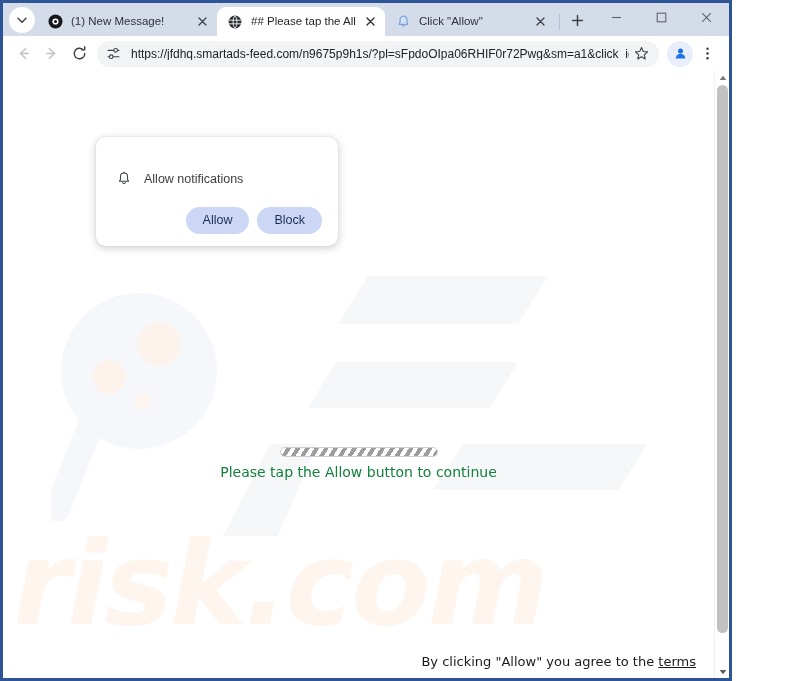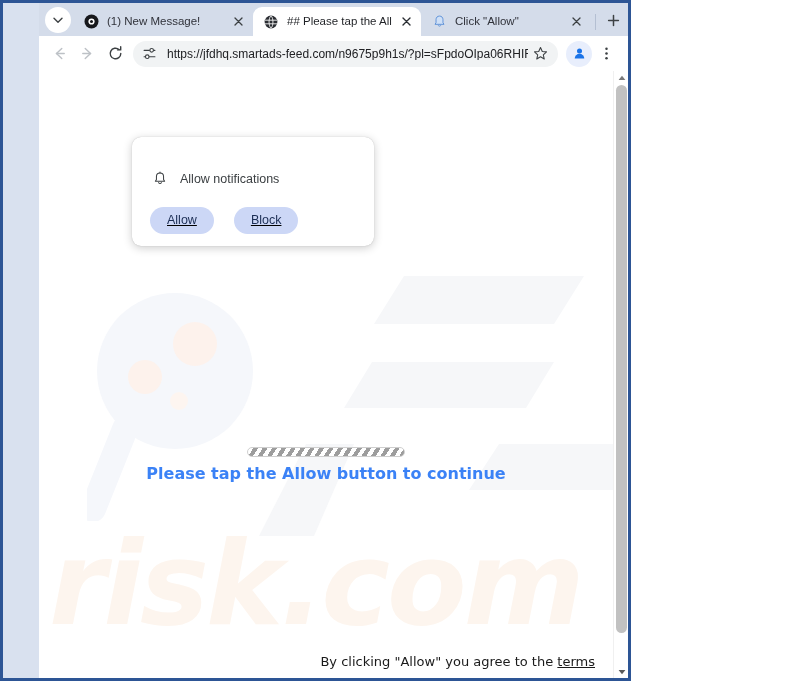--- a/index.html
+++ b/index.html
@@ -7,27 +7,26 @@
     padding: 0;
     background: #ffffff;
   }
   body {
     font-family: "Liberation Sans", sans-serif;
     -webkit-font-smoothing: antialiased;
   }
 
   #app {
     position: relative;
-    width: 631px;
+    width: 732px;
     height: 681px;
     overflow: hidden;
     box-sizing: border-box;
     border: 3px solid #2d5595;
     background: #d9e1ef;
-    padding-left: 36px;
   }
 
   
   .tabstrip {
     position: relative;
     height: 33px;
     background: #d4dcea;
     display: flex;
     align-items: flex-end;
     padding-left: 4px;
@@ -258,24 +257,23 @@
       -58deg,
       #9d9d9d 0px,
       #9d9d9d 4px,
       #ffffff 4px,
       #ffffff 8px
     );
     box-sizing: border-box;
   }
   .tap-text {
     margin-top: 7px;
-    font-size: 16px;
-    color: #3b82f6;
+    font-size: 14px;
+    color: #15803d;
     font-family: "DejaVu Sans", sans-serif;
-    font-weight: bold;
   }
 
   .footer {
     position: absolute;
     right: 18px;
     bottom: 10px;
     font-size: 13px;
     color: #1a1a1a;
     font-family: "DejaVu Sans", sans-serif;
     white-space: nowrap;
@@ -364,23 +362,23 @@
     align-items: center;
     justify-content: center;
     margin-right: 10px;
   }
   .perm-row-label {
     font-size: 12.5px;
     color: #3c4043;
   }
   .perm-actions {
     display: flex;
-    gap: 20px;
+    justify-content: flex-end;
+    gap: 8px;
     margin-top: 18px;
-    text-decoration: underline;
   }
   .perm-btn {
     border: none;
     border-radius: 16px;
     padding: 7px 17px;
     font-size: 12.5px;
     font-family: "Liberation Sans", sans-serif;
     background: #ccd7f6;
     color: #1b2d54;
     cursor: pointer;

